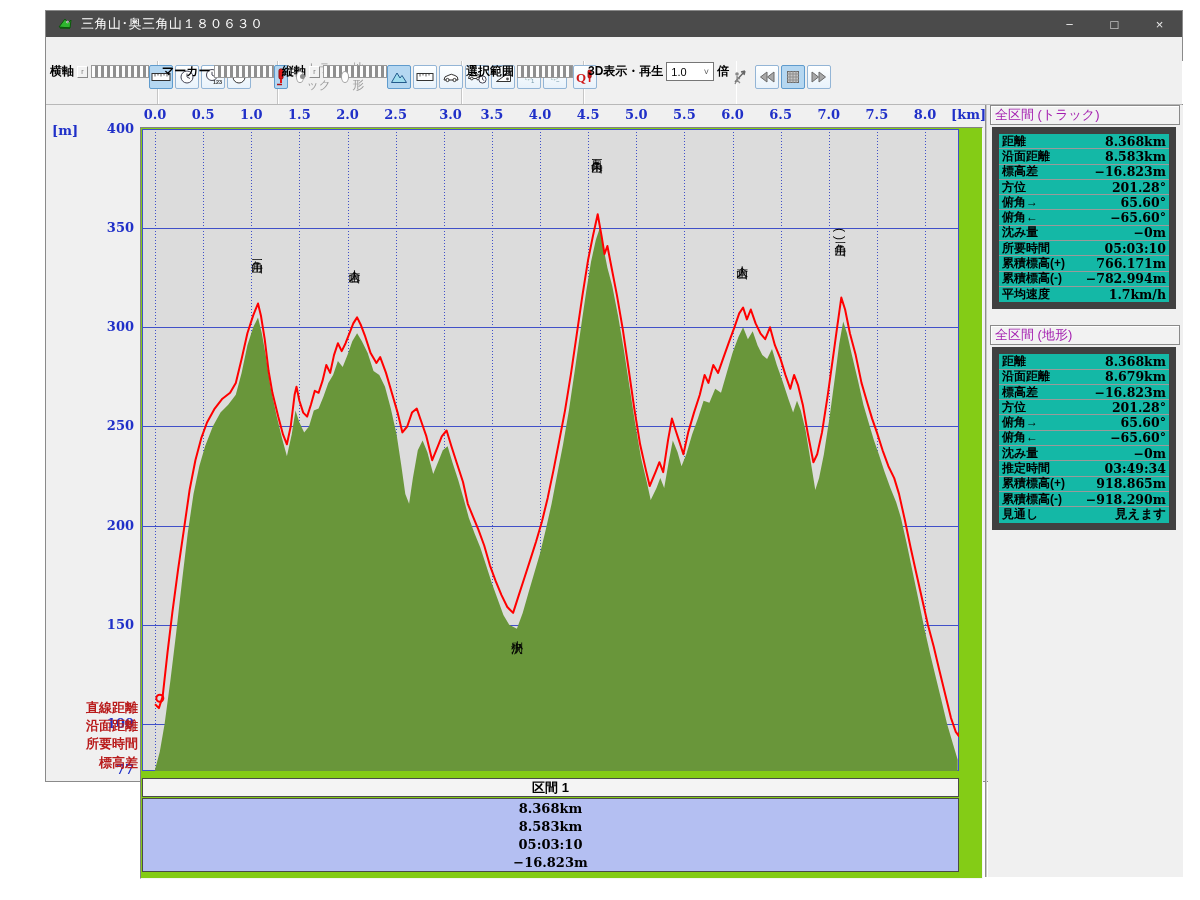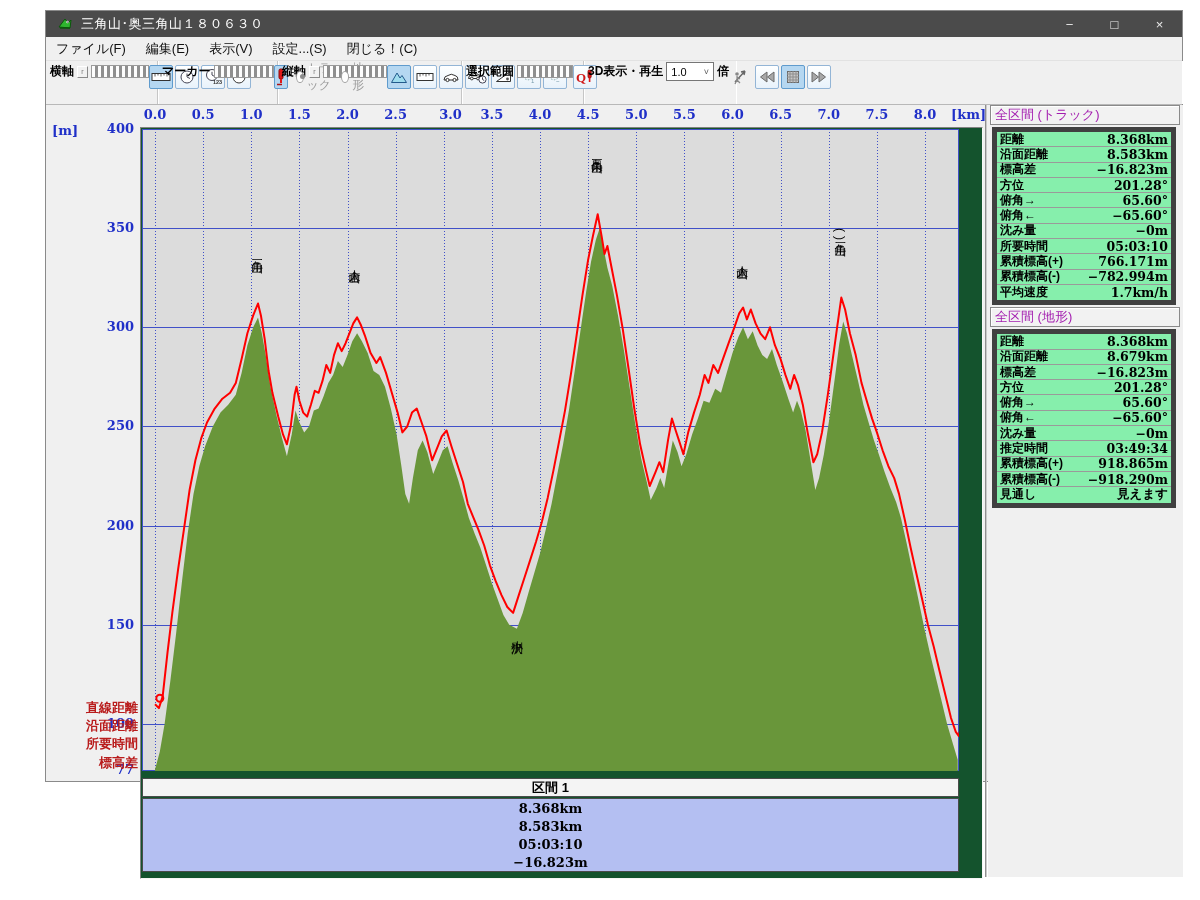--- a/index.html
+++ b/index.html
@@ -32,34 +32,34 @@
   .rdot { width:12px; height:12px; border-radius:50%; border:1px solid #9f9f9f; background:#fff; position:relative; }
   .rdot.on:after { content:""; position:absolute; left:2.5px; top:2.5px; width:5px; height:5px; border-radius:50%; background:#8d8d8d; }
   .combo { width:48px; height:19px; background:#fff; border:1px solid #767676; font-size:11px; display:flex; align-items:center; }
   .combo .val { flex:1; padding-left:4px; }
   .combo .chev { width:14px; color:#555; font-size:9px; text-align:center; }
 
   
   .axis-unit, .xtick, .ytick { position:absolute; color:#2030c8; font-family:"DejaVu Serif",serif; font-weight:bold; font-size:13px; }
   .xtick { width:36px; text-align:center; top:96px; }
   .ytick { width:50px; text-align:right; left:38px; }
-  .viewport { position:absolute; left:94px; top:116px; width:843px; height:752px; background:#14532d; border:1px solid; border-color:#828282 #f6f6f6 #f6f6f6 #828282; }
+  .viewport { position:absolute; left:94px; top:116px; width:843px; height:752px; background:#84cc16; border:1px solid; border-color:#828282 #f6f6f6 #f6f6f6 #828282; }
   .plot-wrap { position:absolute; left:1px; top:1px; width:817px; height:642px; background:#dcdcdc; }
   .plot-wrap svg { position:absolute; left:0; top:0; }
   .peak { position:absolute; writing-mode:vertical-rl; font-size:12px; line-height:1.1; color:#000; letter-spacing:1px; white-space:nowrap; }
   .sec-header { position:absolute; left:1px; top:650px; width:817px; height:19px; background:#f4f4f4; border:1px solid #4a4a4a; font-size:13px; font-weight:bold; display:flex; align-items:center; justify-content:center; }
   .sec-table { position:absolute; left:1px; top:670px; width:817px; height:74px; background:#b4bff2; border:1px solid #4a4a4a; display:flex; flex-direction:column; justify-content:space-around; }
   .sec-row { text-align:center; font-family:"DejaVu Serif",serif; font-weight:bold; font-size:13px; color:#000; }
   .sec-side-label { position:absolute; width:76px; text-align:right; font-size:13px; font-weight:bold; color:#b91c1c; left:16px; }
 
   
   .divider { position:absolute; left:939px; top:94px; width:2px; height:772px; background:#c9c9c9; border-left:1px solid #8f8f8f; }
   .stats-panel { position:absolute; left:942px; top:94px; width:195px; height:772px; background:#f0f0f0; }
   .stat-header { margin:0 3px 0 2px; height:20px; background:#f2f2f2; border:1px solid #8a8a8a; box-shadow:inset 1px 1px 0 #fff; font-size:13px; color:#a21caf; display:flex; align-items:center; padding-left:4px;text-align:right; }
-  .stat-table { margin:2px 7px 2px 4px; border:5px solid #404040; background:#86efac; }
+  .stat-table { margin:2px 7px 16px 4px; border:7px solid #404040; background:#14b8a6; }
   .stat-row { display:flex; height:15.3px; border-bottom:1px solid #9a9a9a; align-items:center; }
   .stat-row:last-child { border-bottom:none; }
   .stat-label { flex:1; padding-left:3px; font-size:12px; font-weight:bold; white-space:nowrap; }
   .stat-value { padding-right:3px; font-family:"DejaVu Serif",serif; font-weight:bold; font-size:12.5px; white-space:nowrap; }
 </style>
 </head>
 <body>
 
 <div class="window">
 
@@ -71,27 +71,20 @@
       <path d="M3 12 L13 12" stroke="#0a570a" stroke-width="1.4"></path>
     </svg>
     <span class="title-text">三角山･奥三角山１８０６３０</span>
     <span class="win-controls">
       <span class="win-btn">−</span>
       <span class="win-btn">□</span>
       <span class="win-btn">×</span>
     </span>
   </div>
 
-  <div class="menubar">
-      <div class="menu-item">ファイル(F)</div>
-      <div class="menu-item">編集(E)</div>
-      <div class="menu-item">表示(V)</div>
-      <div class="menu-item">設定...(S)</div>
-      <div class="menu-item">閉じる！(C)</div>
-    </div>
 
   <div class="toolbar">
 
     <div class="tgroup" style="width:112px;">
       <div class="trow1">
         <span class="tlabel">横軸</span>
         <span class="slider-handle">г</span>
         <span class="slider-bar" style="width:58px;"></span>
       </div>
       <div class="trow2">

